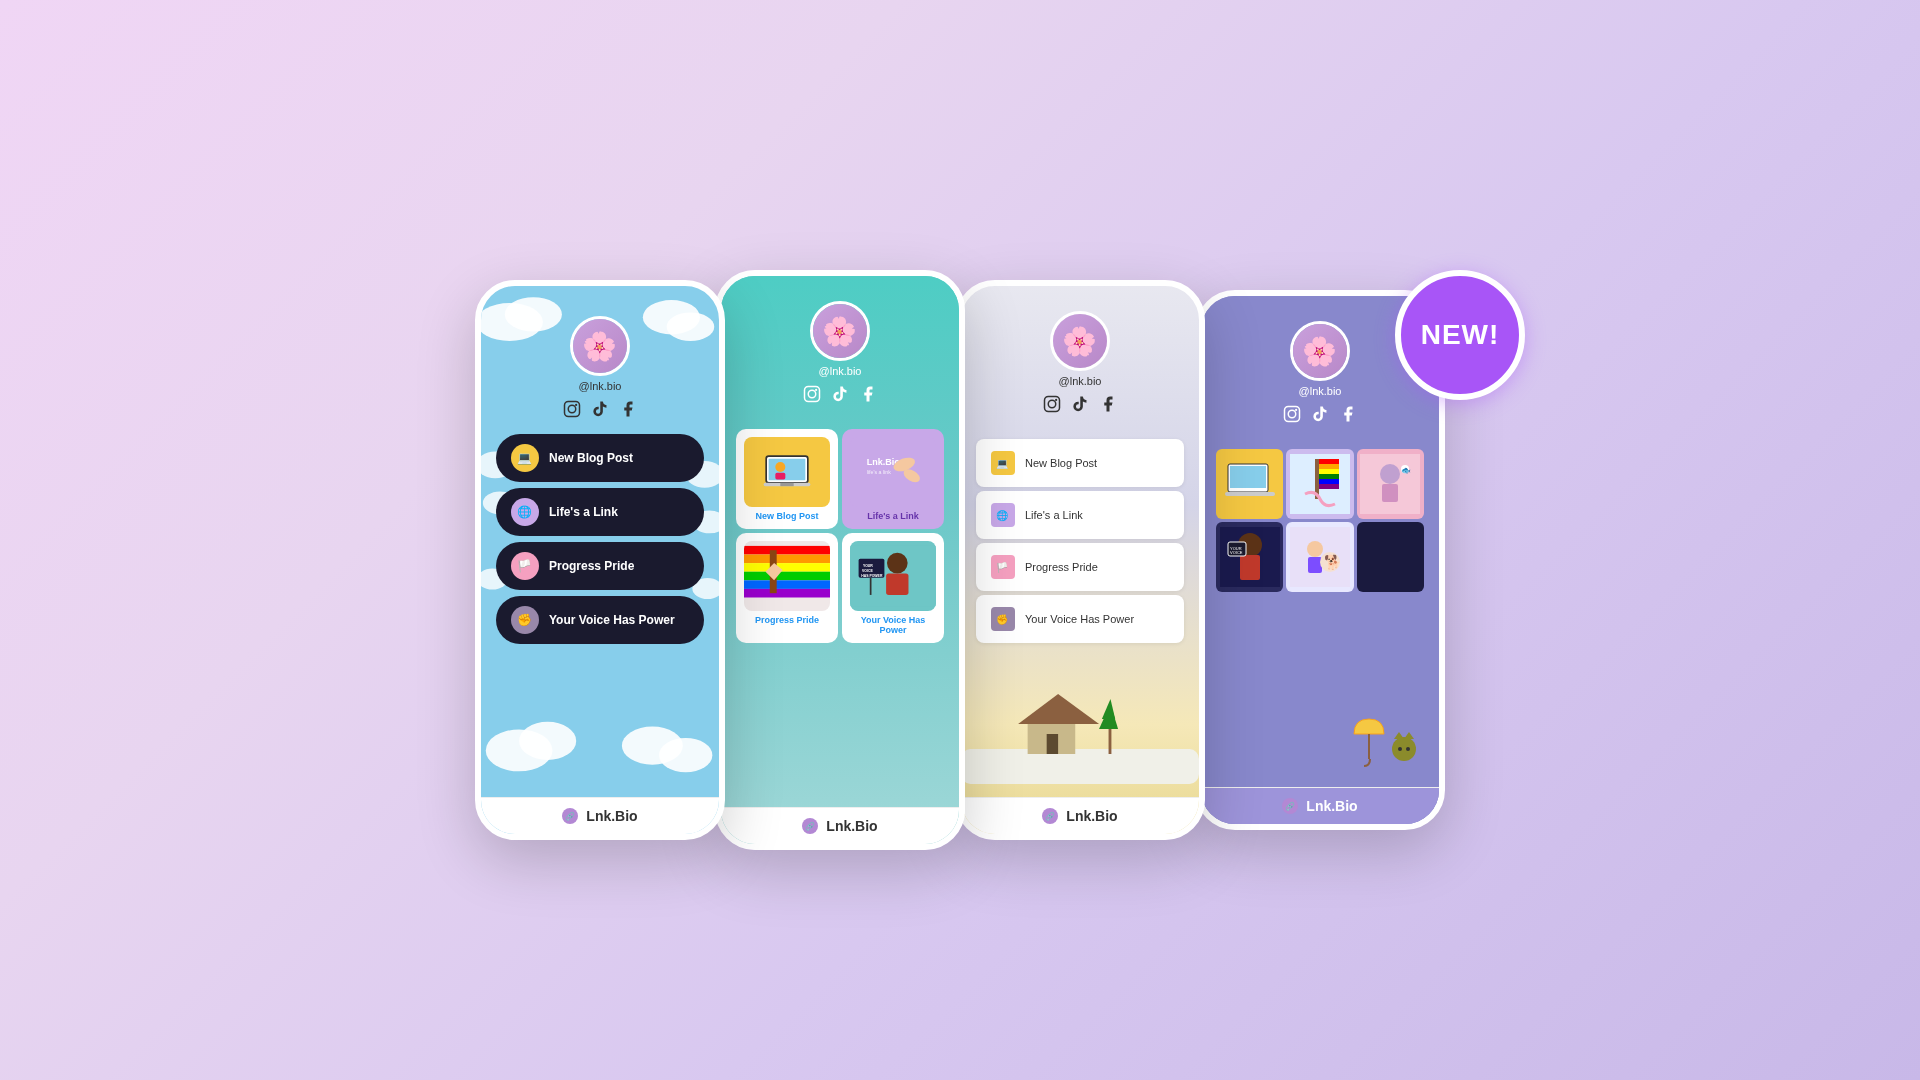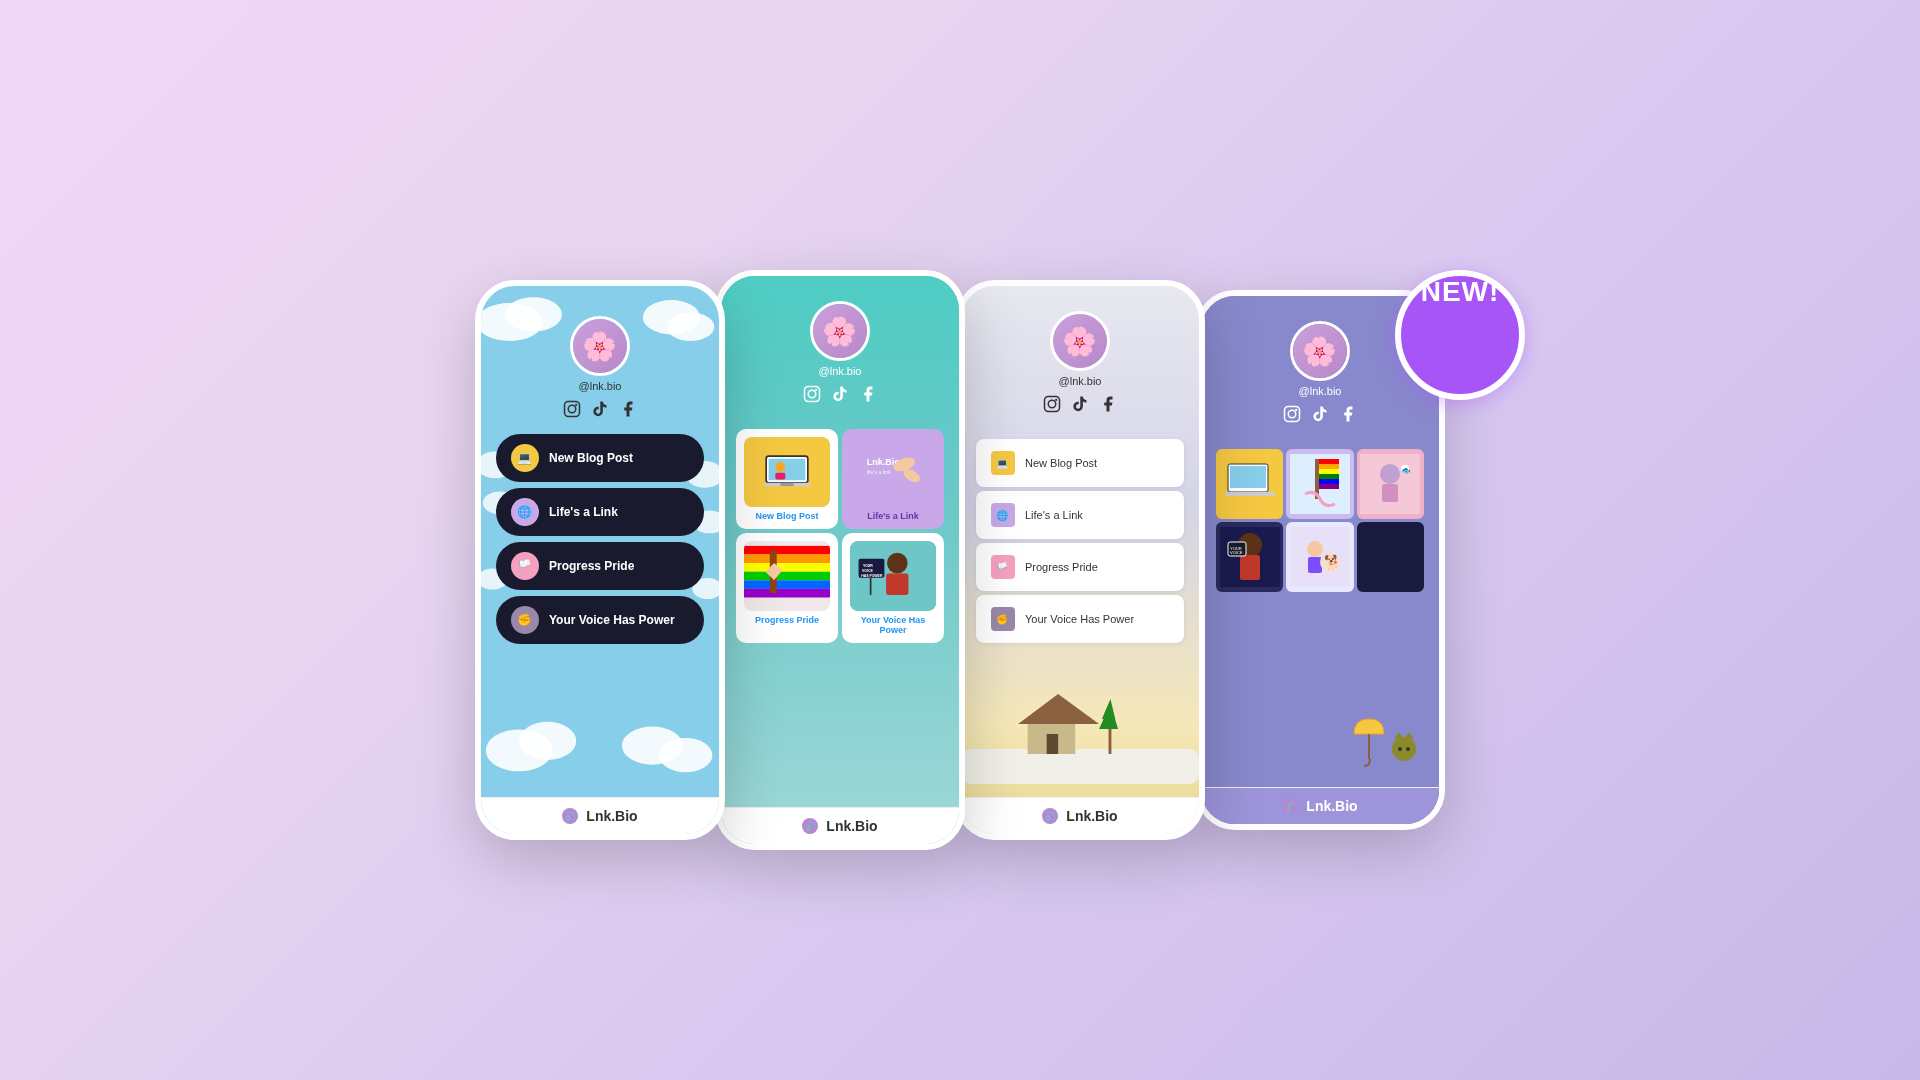--- a/index.html
+++ b/index.html
@@ -289,21 +289,21 @@
     .new-badge {
       position: absolute;
       top: -20px;
       right: -80px;
       width: 130px;
       height: 130px;
       background: #a855f7;
       border-radius: 50%;
       border: 6px solid white;
       display: flex;
-      align-items: flex-start;
+      align-items: center;
       justify-content: center;
       z-index: 10;
       box-shadow: 0 4px 20px rgba(168,85,247,0.4);
     }
 
     .new-badge-text {
       color: white;
       font-size: 28px;
       font-weight: 900;
       letter-spacing: 1px;

